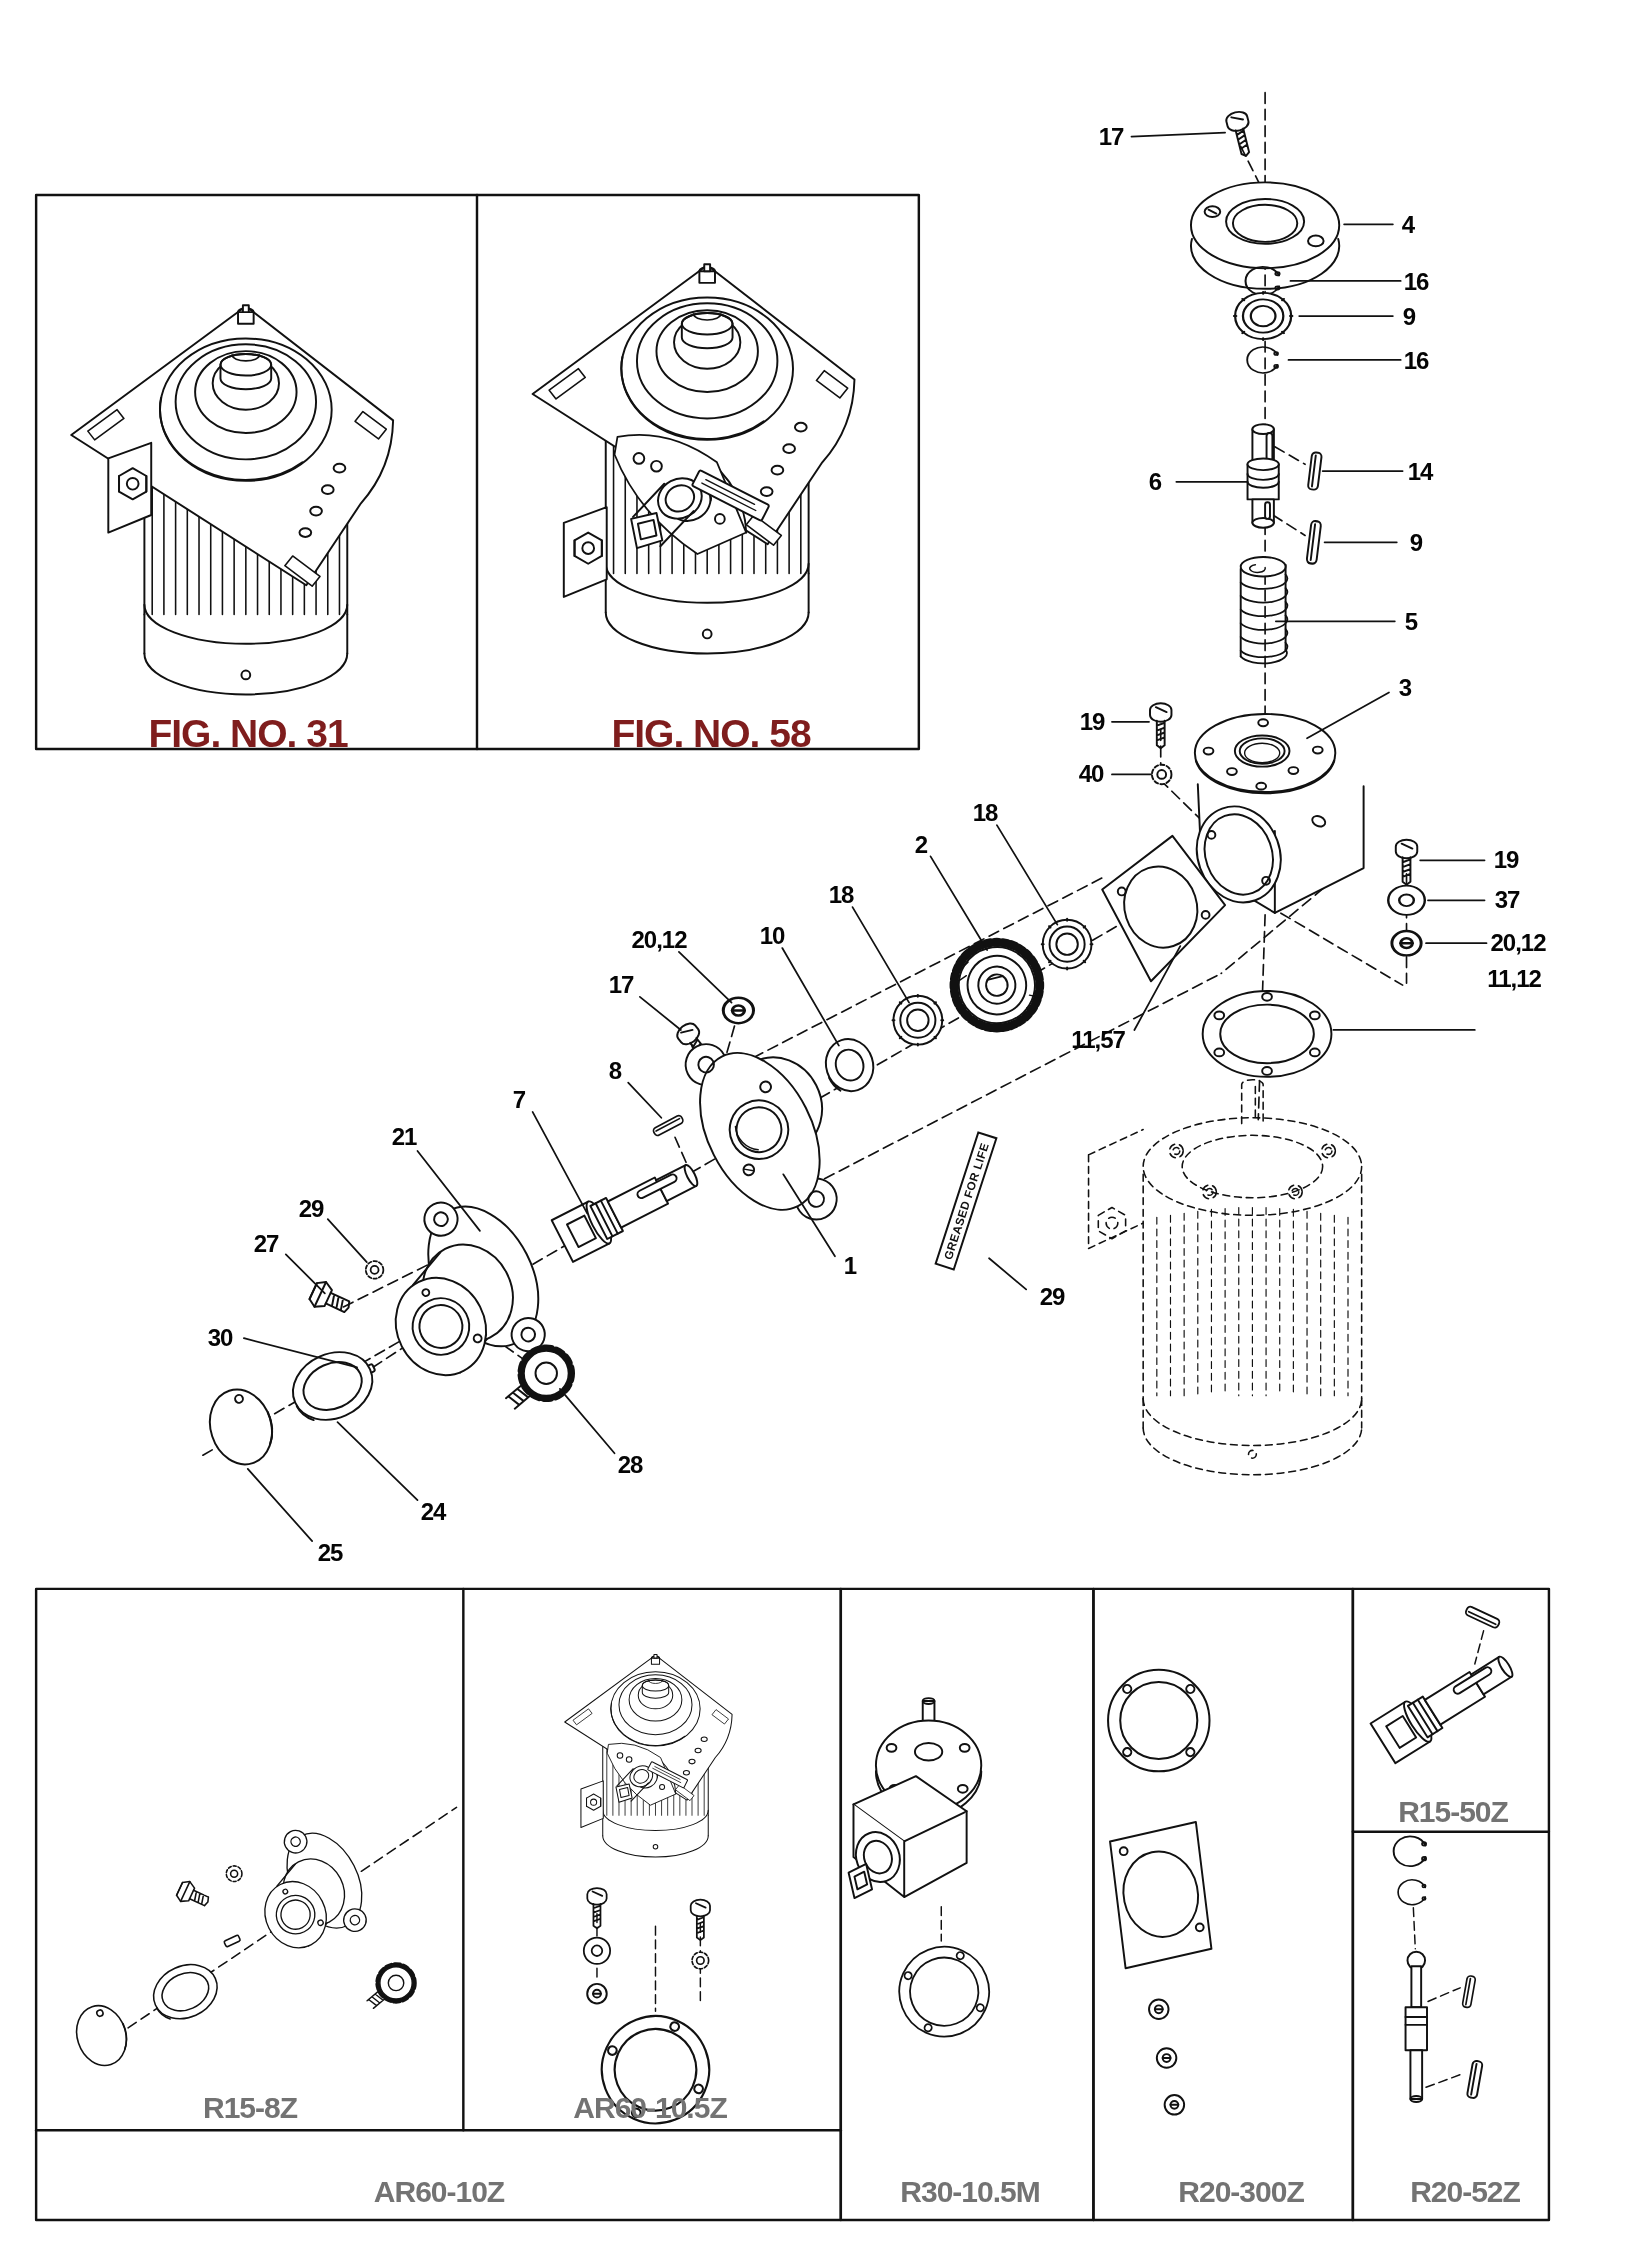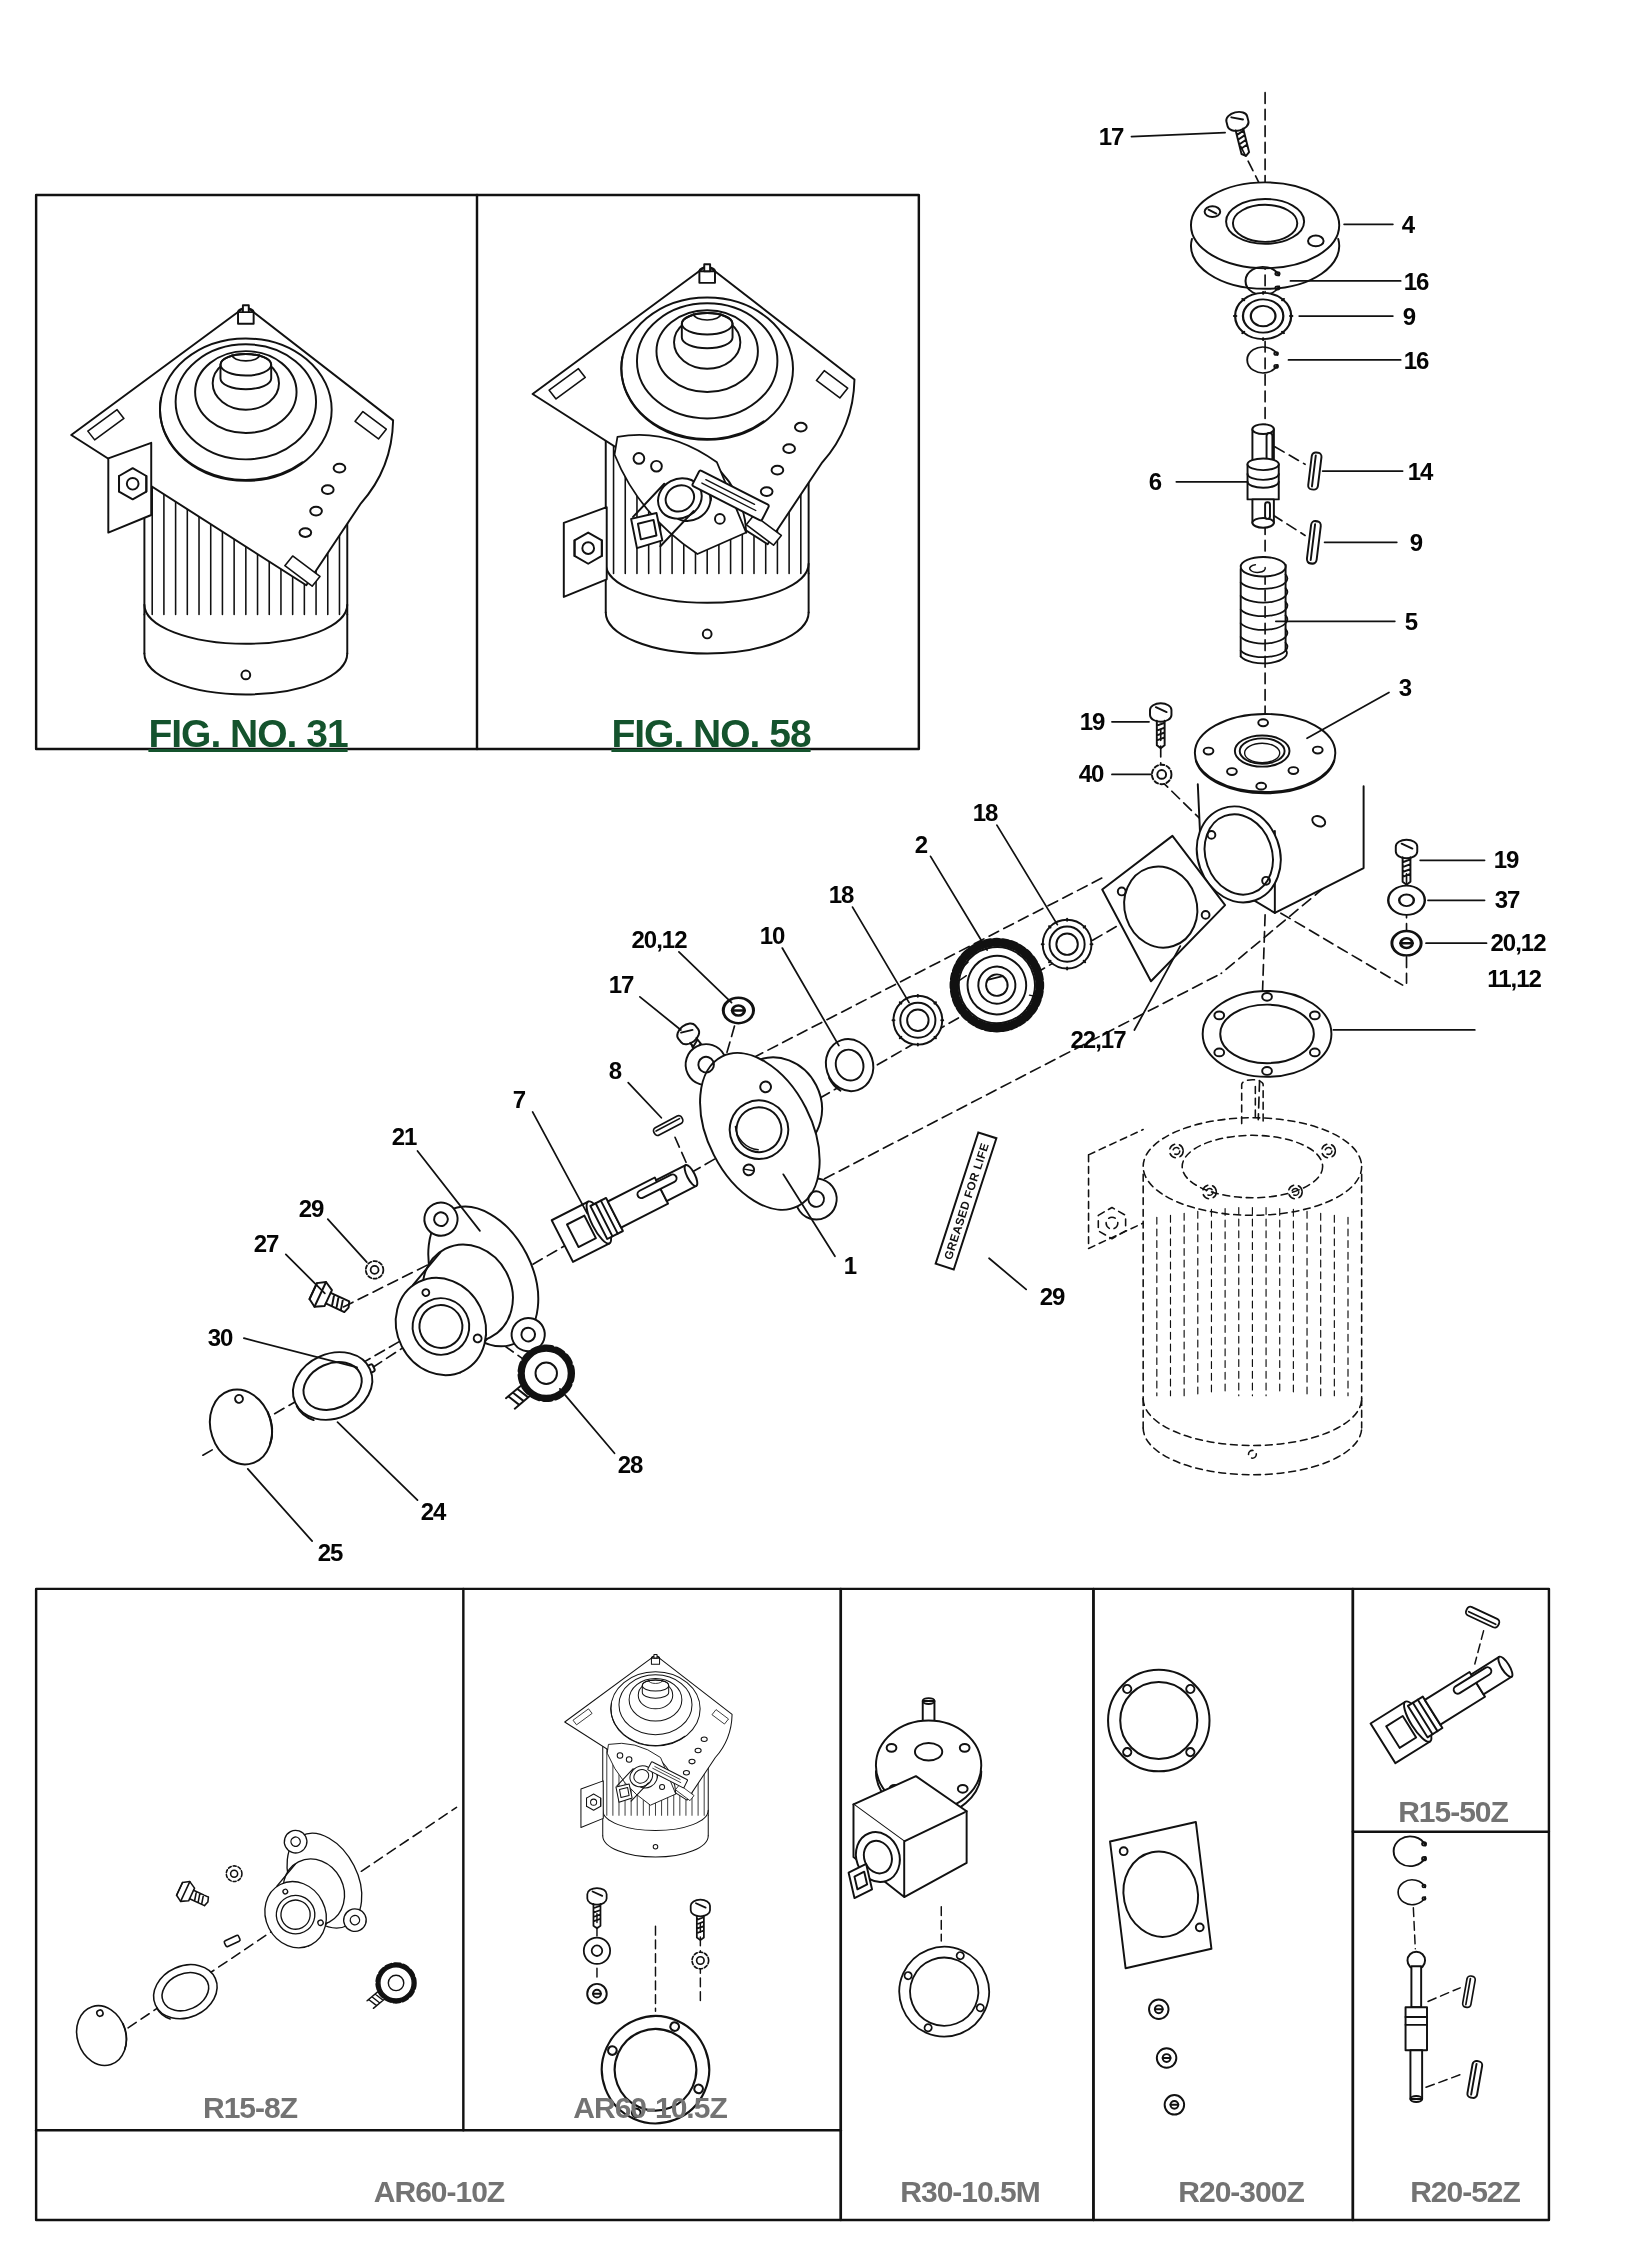--- a/index.html
+++ b/index.html
@@ -2,21 +2,21 @@
 <html><head>
 <meta charset="utf-8">
 <style>
   html,body{margin:0;padding:0;background:#888;}
   #stage{position:relative;width:1627px;height:2257px;background:#ffffff;margin:0 auto;
          font-family:"Liberation Sans",sans-serif;overflow:hidden;}
   #art{position:absolute;left:0;top:0;}
   .co{position:absolute;transform:translate(-50%,-50%);font-weight:700;font-size:24px;
       letter-spacing:-1px;color:#050505;white-space:nowrap;}
   .cap{position:absolute;transform:translate(-50%,-50%);font-weight:700;font-size:39px;
-      letter-spacing:-1px;color:#14532d;white-space:nowrap;text-decoration:underline;}
+      letter-spacing:-1px;color:#7f1d1d;white-space:nowrap;}
   .pl{position:absolute;transform:translate(-50%,-50%);font-weight:700;font-size:30px;
       letter-spacing:-1px;color:#737373;white-space:nowrap;}
   .tagbox{position:absolute;transform:translate(-50%,-50%) rotate(-72deg);border:2px solid #111;
       padding:2px 6.8px;font-weight:700;font-size:11.7px;letter-spacing:0.5px;color:#111;
       background:#fff;white-space:nowrap;}
   svg *{stroke-linecap:round;stroke-linejoin:round;}
 </style>
 </head>
 <body>
 
@@ -574,21 +574,21 @@
 <div class="co" style="left:1420px;top:472px">14</div>
 <div class="co" style="left:1416px;top:543px">9</div>
 <div class="co" style="left:1411px;top:622px">5</div>
 <div class="co" style="left:1405px;top:688px">3</div>
 <div class="co" style="left:1092px;top:722px">19</div>
 <div class="co" style="left:1091px;top:774px">40</div>
 <div class="co" style="left:1506px;top:860px">19</div>
 <div class="co" style="left:1507px;top:900px">37</div>
 <div class="co" style="left:1518px;top:943px">20,12</div>
 <div class="co" style="left:1514px;top:979px">11,12</div>
-<div class="co" style="left:1098px;top:1040px">22,17</div>
+<div class="co" style="left:1098px;top:1040px">11,57</div>
 <div class="co" style="left:985px;top:813px">18</div>
 <div class="co" style="left:921px;top:845px">2</div>
 <div class="co" style="left:841px;top:895px">18</div>
 <div class="co" style="left:772px;top:936px">10</div>
 <div class="co" style="left:659px;top:940px">20,12</div>
 <div class="co" style="left:621px;top:985px">17</div>
 <div class="co" style="left:615px;top:1071px">8</div>
 <div class="co" style="left:519px;top:1100px">7</div>
 <div class="co" style="left:404px;top:1137px">21</div>
 <div class="co" style="left:311px;top:1209px">29</div>

